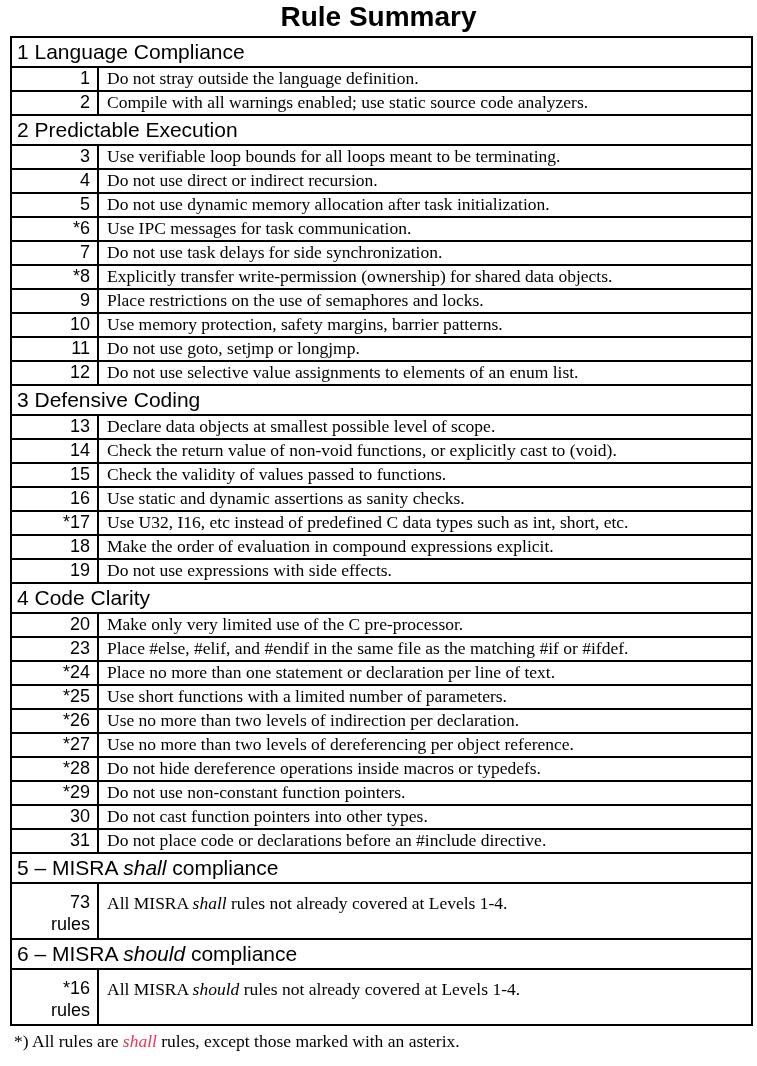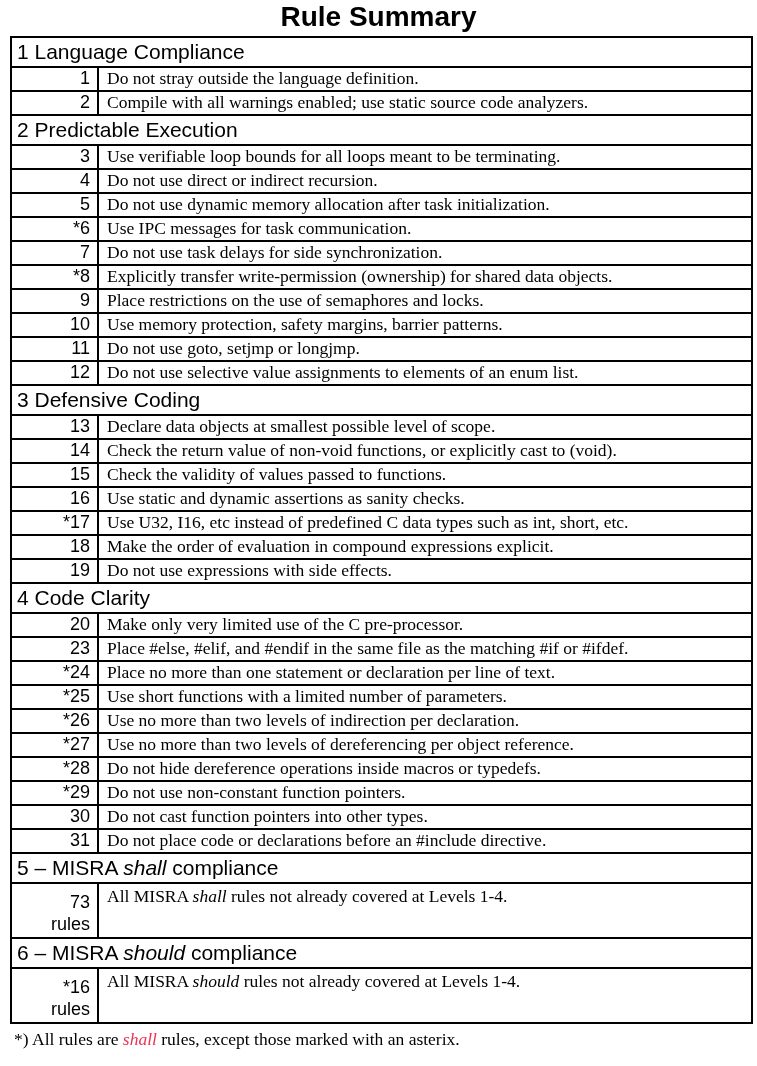--- a/index.html
+++ b/index.html
@@ -60,21 +60,21 @@
     font-family: "Liberation Serif", serif;
     vertical-align: middle;
     line-height: 21px;
     margin-left: 28px;
   }
   tr.rule-row.tall td {
     height: 45px;
     vertical-align: top;
   }
   tr.rule-row.tall td.num { line-height: 22px; padding-top: 7px; }
-  tr.rule-row.tall td.desc { line-height: 22px; padding-top: 1px; }
+  tr.rule-row.tall td.desc { line-height: 22px; padding-top: 8px; }
   .italic { font-style: italic; }
   .italic-red { font-style: italic; color: var(--red, #ee3355); }
   .footnote {
     margin: 5px 0 0 14px;
     font-size: 17.5px;
     font-family: "Liberation Serif", serif;
   }
 </style>
 </head>
 <body>

